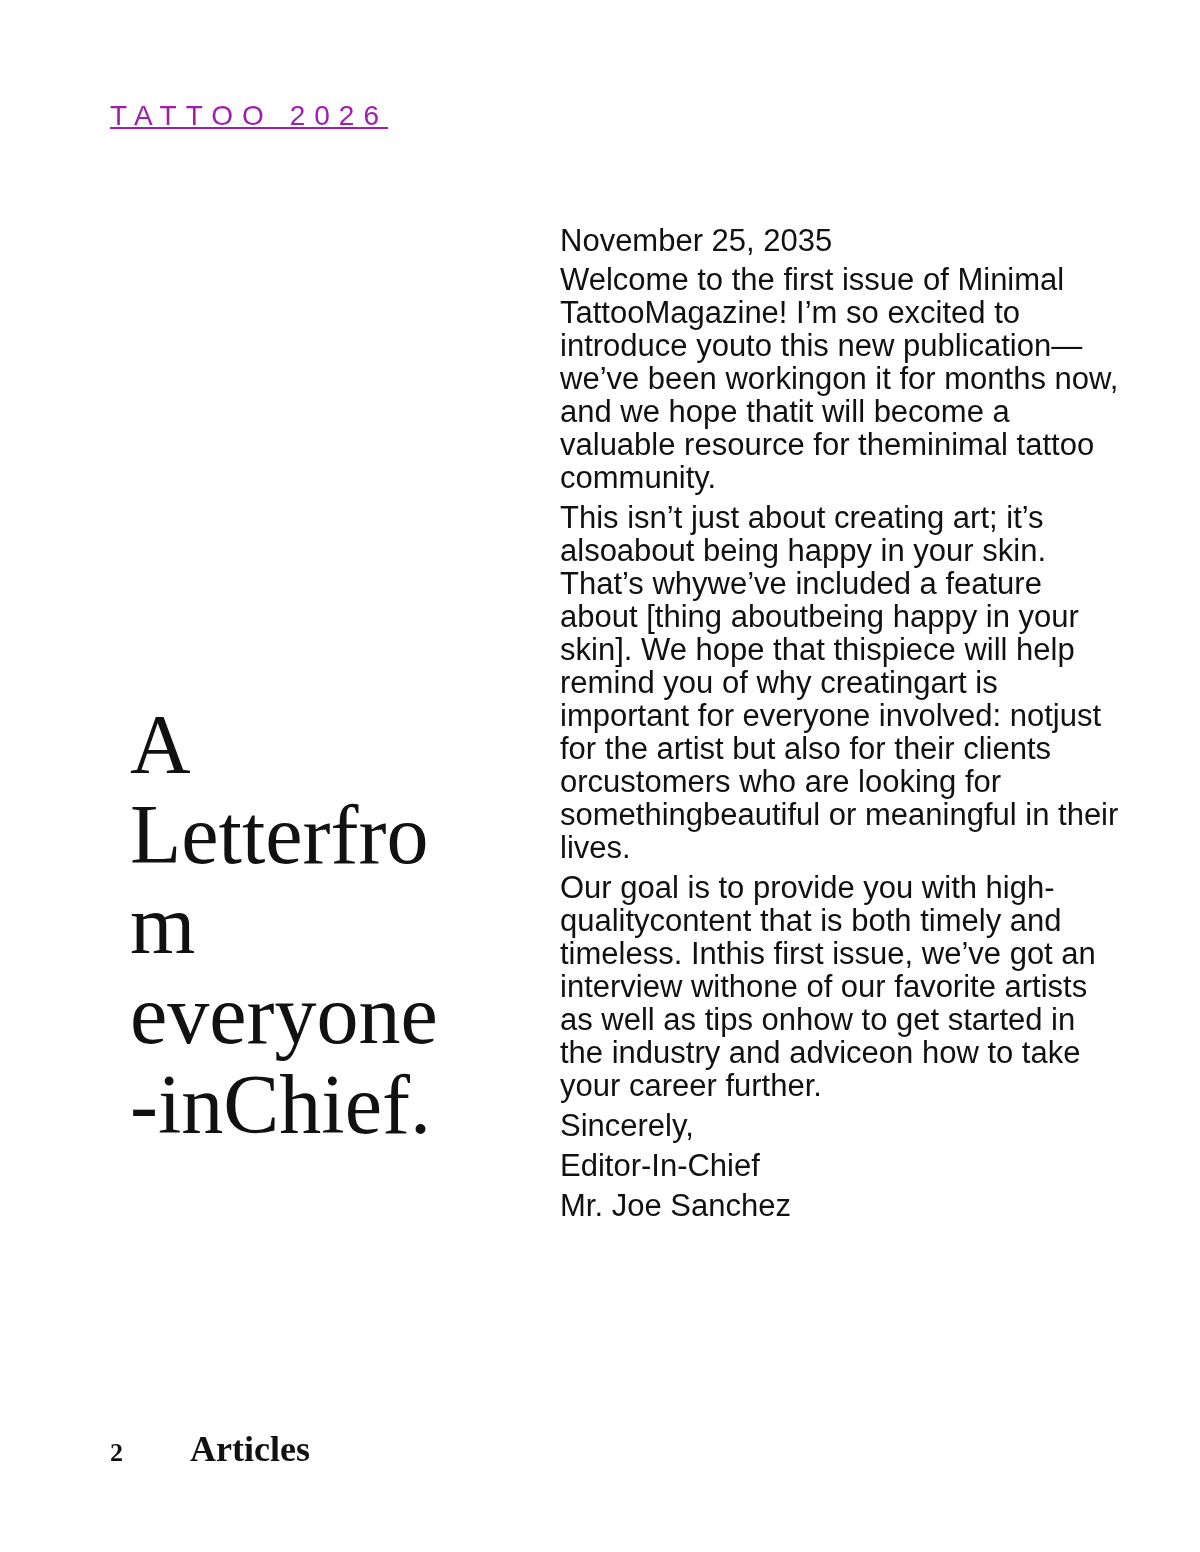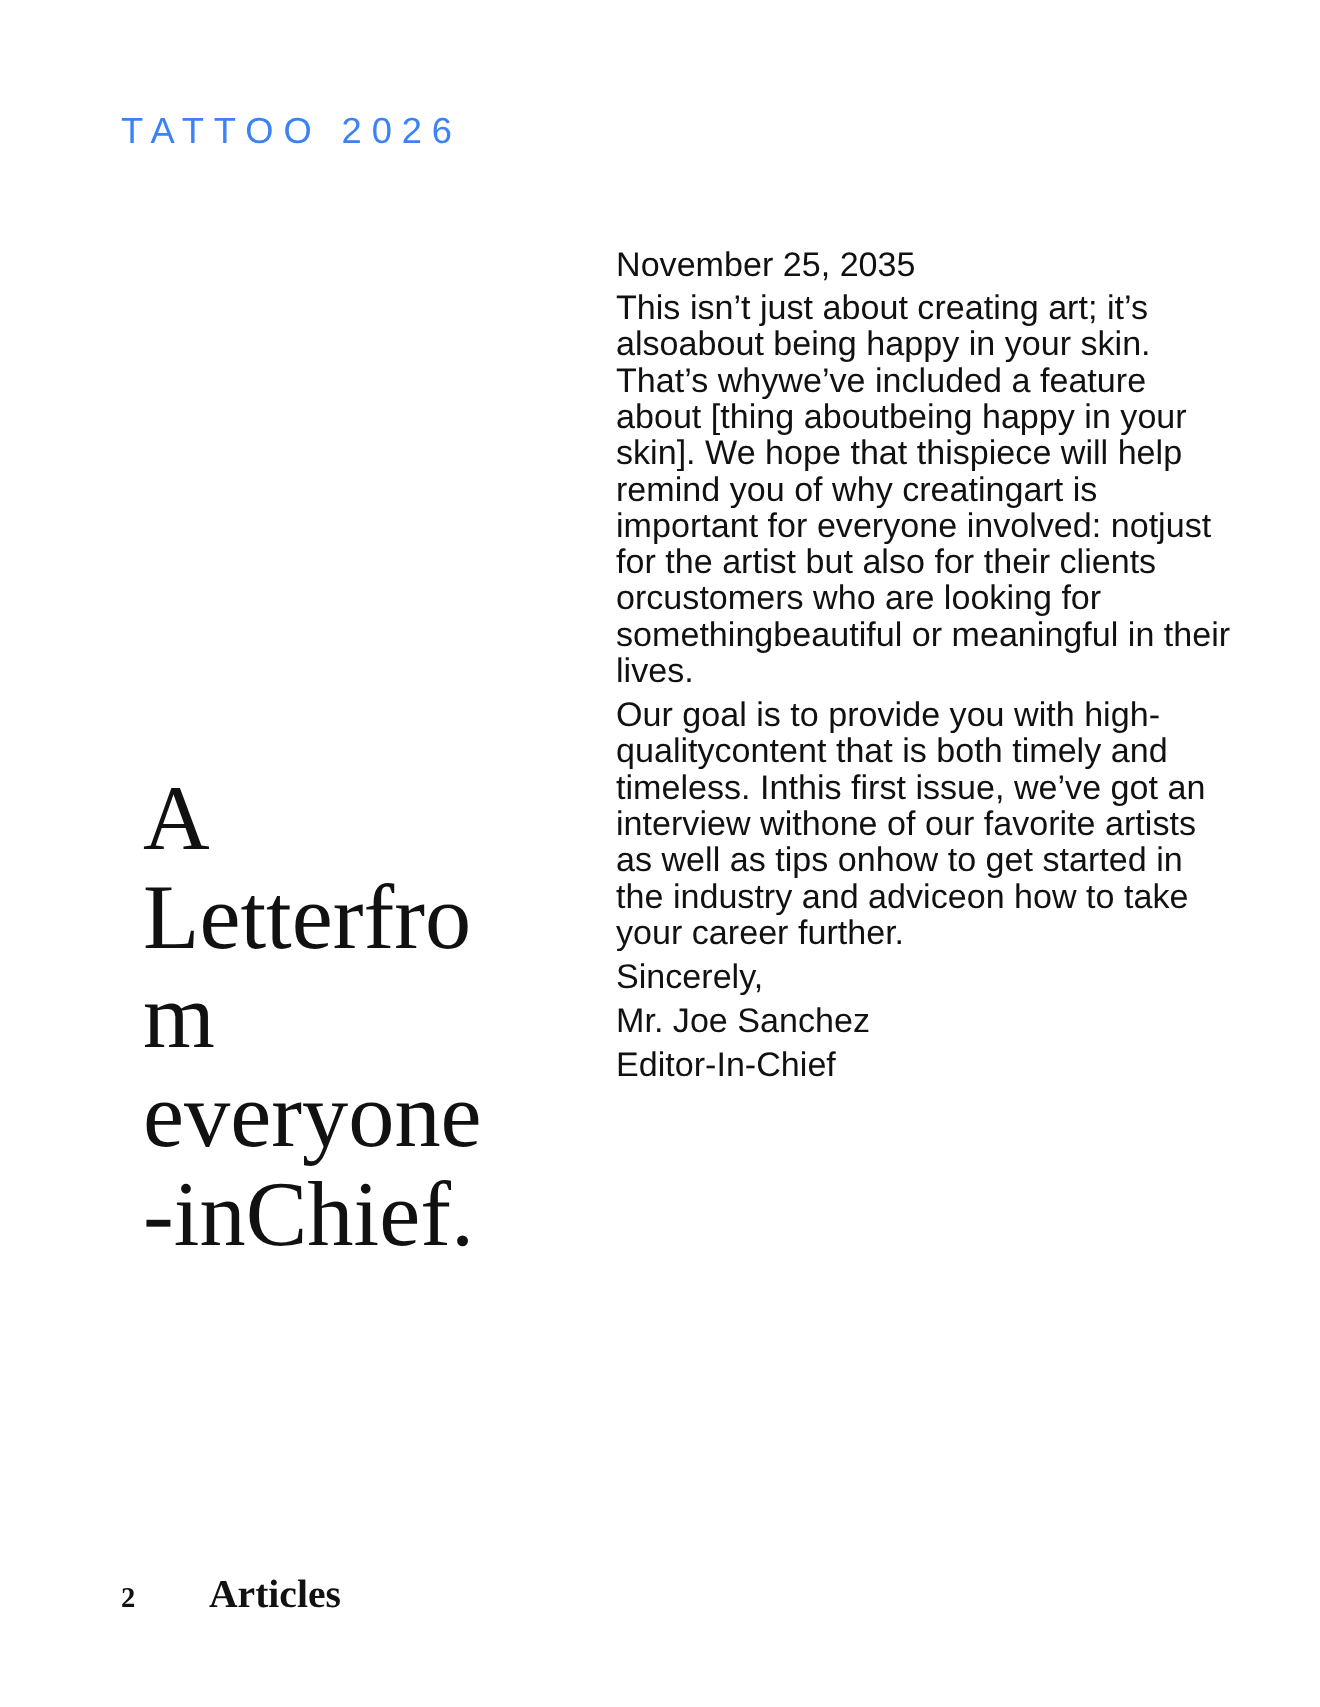--- a/index.html
+++ b/index.html
@@ -12,24 +12,25 @@
       height: 1552px;
       position: relative;
       overflow: hidden;
       color: #111111;
     }
     .masthead {
       position: absolute;
       left: 110px;
       top: 100px;
       font-family: "Liberation Sans", sans-serif;
-      font-size: 33px;
+      font-size: 28px;
       letter-spacing: 9px;
-      color: #3b82f6;
+      color: #a21caf;
       white-space: nowrap;
+      text-decoration: underline;
     }
     .headline {
       position: absolute;
       left: 130px;
       top: 700px;
       width: 360px;
       font-family: "Liberation Serif", serif;
       font-size: 84px;
       line-height: 90px;
       font-weight: normal;
@@ -86,23 +87,24 @@
 <h1 class="headline">
   <span>A</span>
   <span>Letterfro</span>
   <span>m</span>
   <span>everyone</span>
   <span>-inChief.</span>
 </h1>
 
 <div class="letter">
   <div class="date">November 25, 2035</div>
+  <p>Welcome to the first issue of Minimal TattooMagazine! I’m so excited to introduce youto this new publication—we’ve been workingon it for months now, and we hope thatit will become a valuable resource for theminimal tattoo community.</p>
   <p>This isn’t just about creating art; it’s alsoabout being happy in your skin. That’s whywe’ve included a feature about [thing aboutbeing happy in your skin]. We hope that thispiece will help remind you of why creatingart is important for everyone involved: notjust for the artist but also for their clients orcustomers who are looking for somethingbeautiful or meaningful in their lives.</p>
   <p>Our goal is to provide you with high-qualitycontent that is both timely and timeless. Inthis first issue, we’ve got an interview withone of our favorite artists as well as tips onhow to get started in the industry and adviceon how to take your career further.</p>
   <div class="sign">Sincerely,</div>
+  <div class="sign">Editor-In-Chief</div>
   <div class="sign">Mr. Joe Sanchez</div>
-  <div class="sign">Editor-In-Chief</div>
 </div>
 
 <div class="footer">
   <span class="page-number">2</span>
   <span class="section-name">Articles</span>
 </div>
 
 </body></html>

